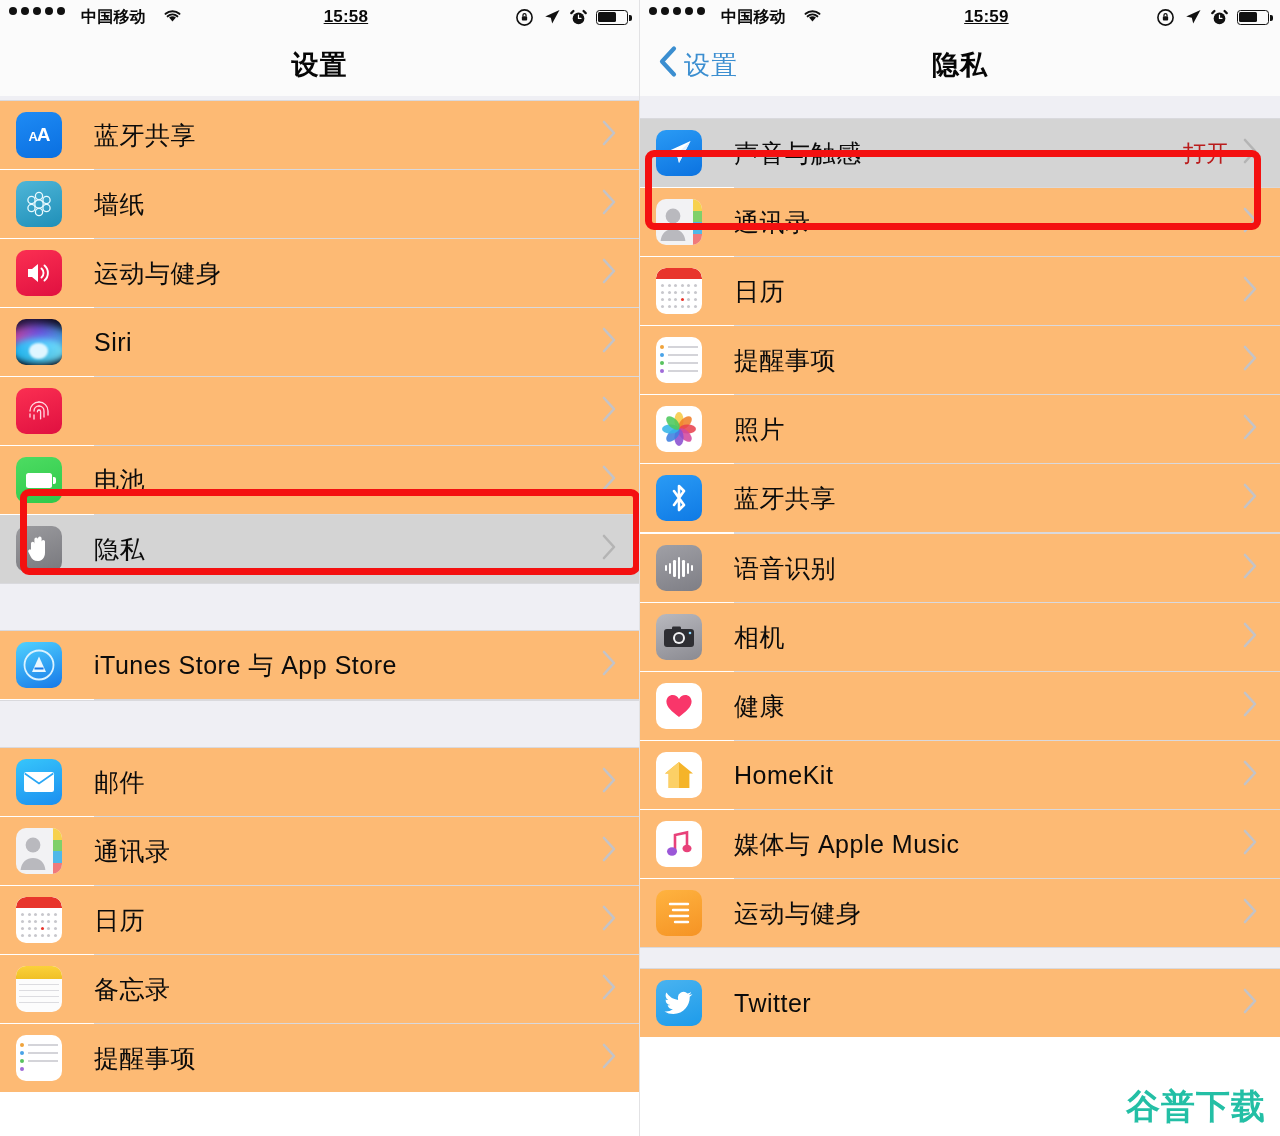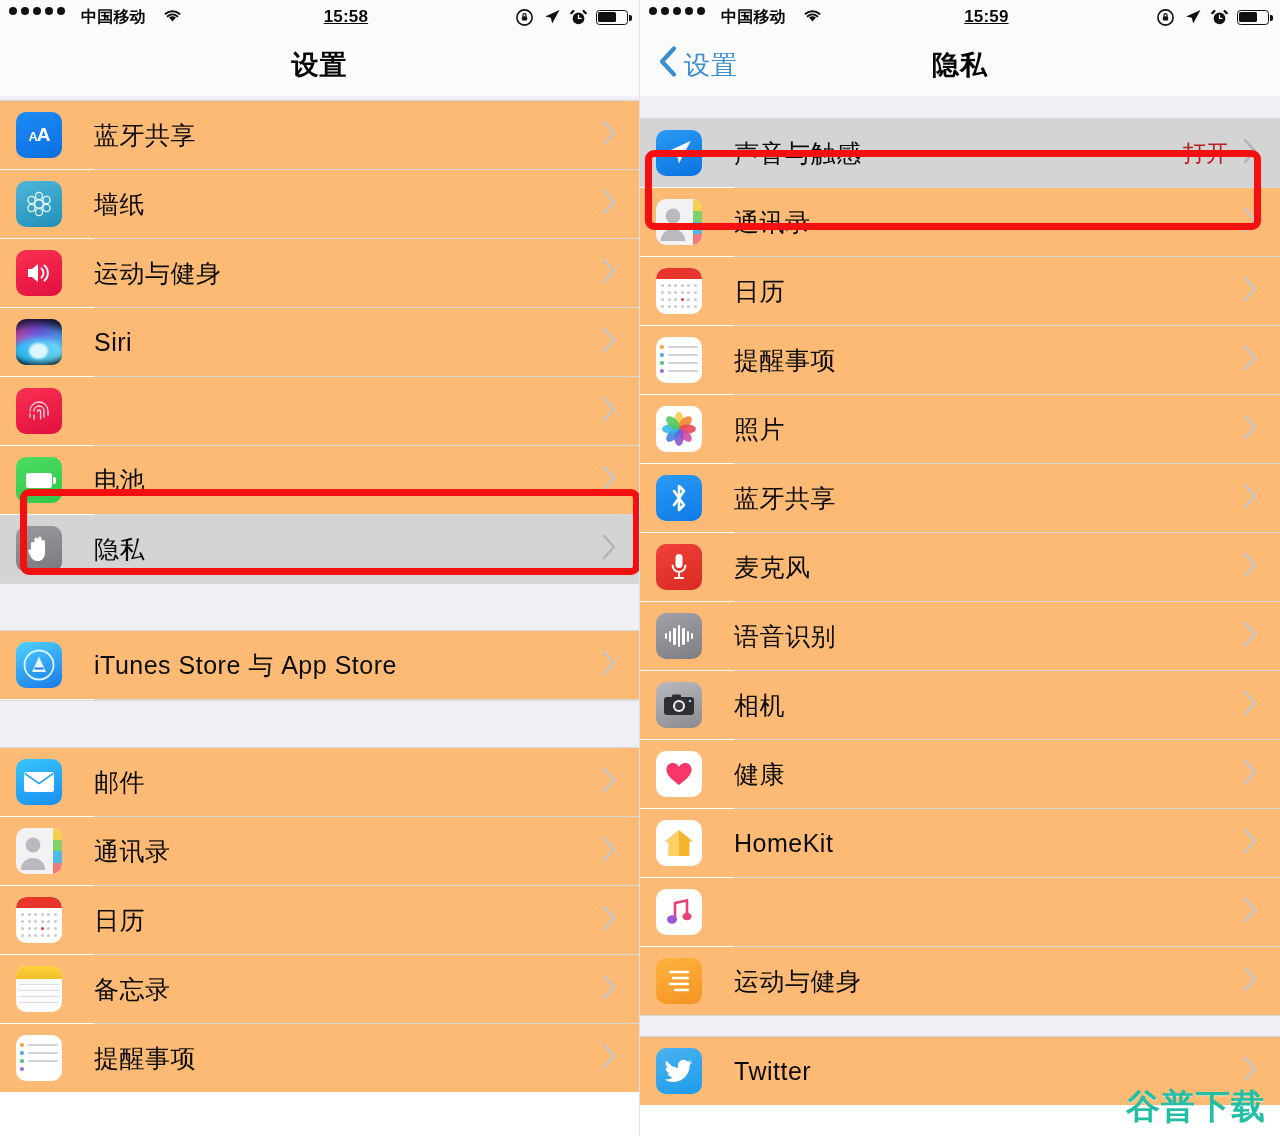--- a/index.html
+++ b/index.html
@@ -591,36 +591,20 @@
               </svg>
             </div>
           </span>
       <span class="lbl">蓝牙共享</span>
       <span class="arrow">
   <svg width="15" height="26" viewBox="0 0 15 26">
               <path d="M2 2l10 11L2 24" stroke="#c3c3c8" stroke-width="2.6" fill="none" stroke-linecap="round" stroke-linejoin="round"></path>
             </svg></span>
     </div>
         <div class="sep"></div>
-        <div class="row">
-      <span class="ic">
-            <div style="width:100%;height:100%;background:linear-gradient(160deg,#f2403a,#d92a24);display:flex;align-items:center;justify-content:center;">
-        <svg width="20" height="30" viewBox="0 0 20 30">
-                <rect x="6.5" y="2" width="7" height="14" rx="3.5" fill="#fff"></rect>
-        <path d="M3.6 13.5a6.4 6.4 0 0 0 12.8 0" stroke="#fff" stroke-width="1.9" fill="none" stroke-linecap="round"></path>
-        <path d="M10 20v6M6 26h8" stroke="#fff" stroke-width="1.9" stroke-linecap="round"></path>
-              </svg>
-            </div>
-          </span>
-      <span class="lbl">麦克风</span>
-      <span class="arrow">
-  <svg width="15" height="26" viewBox="0 0 15 26">
-              <path d="M2 2l10 11L2 24" stroke="#c3c3c8" stroke-width="2.6" fill="none" stroke-linecap="round" stroke-linejoin="round"></path>
-            </svg></span>
-    </div>
         <div class="sep"></div>
         <div class="row">
       <span class="ic">
             <div style="width:100%;height:100%;background:linear-gradient(160deg,#a0a0a6,#7e7e85);display:flex;align-items:center;justify-content:center;gap:2px;">
         <span style="width:2.4px;height:6px;background:#fff;border-radius:1.2px;display:block;"></span>
               <span style="width:2.4px;height:11px;background:#fff;border-radius:1.2px;display:block;"></span>
               <span style="width:2.4px;height:17px;background:#fff;border-radius:1.2px;display:block;"></span>
               <span style="width:2.4px;height:22px;background:#fff;border-radius:1.2px;display:block;"></span>
               <span style="width:2.4px;height:17px;background:#fff;border-radius:1.2px;display:block;"></span>
               <span style="width:2.4px;height:11px;background:#fff;border-radius:1.2px;display:block;"></span>
@@ -687,20 +671,21 @@
         <div class="row">
       <span class="ic">
             <div style="width:100%;height:100%;background:#fff;display:flex;align-items:center;justify-content:center;">
         <svg width="26" height="28" viewBox="0 0 26 28">
                 <path d="M9 21V5l12-2.6v15.4" stroke="#e8417a" stroke-width="2.6" fill="none" stroke-linecap="round"></path>
         <ellipse cx="6" cy="21.5" rx="5" ry="4.2" fill="#9b57d8"></ellipse>
                 <ellipse cx="21" cy="18.5" rx="4.5" ry="3.8" fill="#e8417a"></ellipse>
               </svg>
             </div>
           </span>
+      <span class="lbl">媒体与 Apple Music</span>
       <span class="arrow">
   <svg width="15" height="26" viewBox="0 0 15 26">
               <path d="M2 2l10 11L2 24" stroke="#c3c3c8" stroke-width="2.6" fill="none" stroke-linecap="round" stroke-linejoin="round"></path>
             </svg></span>
     </div>
         <div class="sep"></div>
         <div class="row">
       <span class="ic">
             <div style="width:100%;height:100%;background:linear-gradient(160deg,#ffb340,#f59324);display:flex;align-items:center;justify-content:center;">
         <svg width="28" height="26" viewBox="0 0 28 26">

